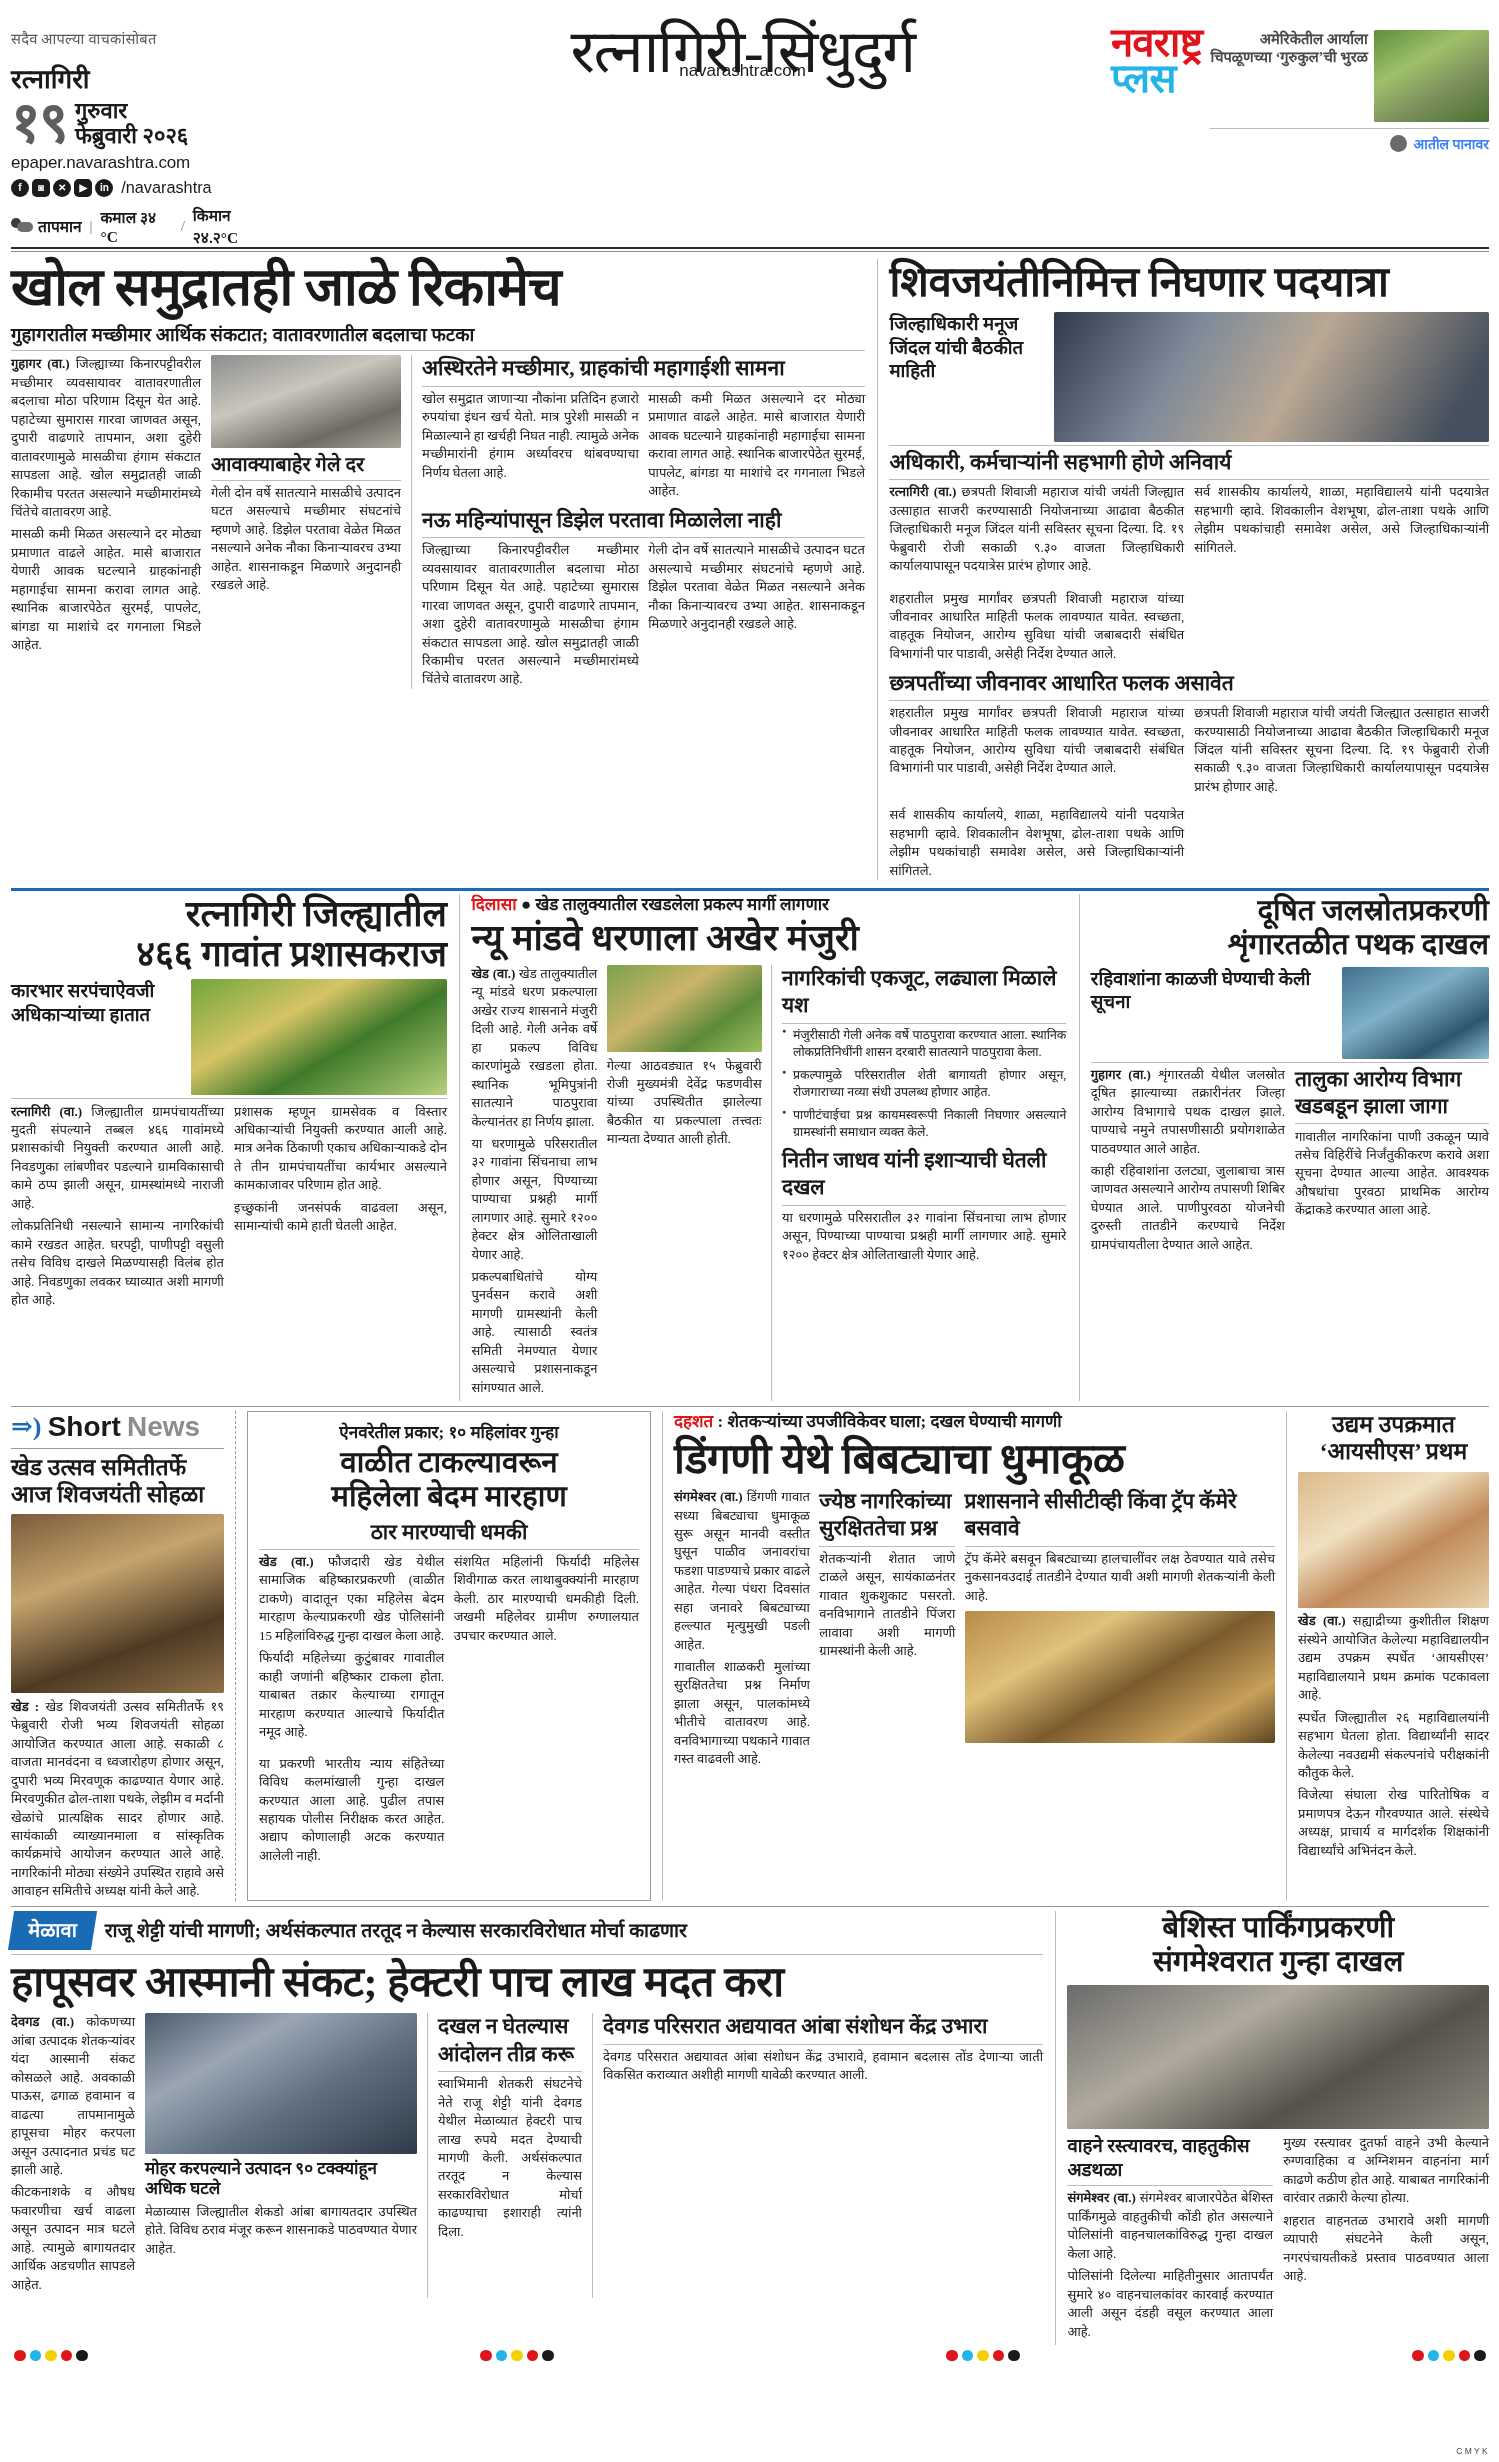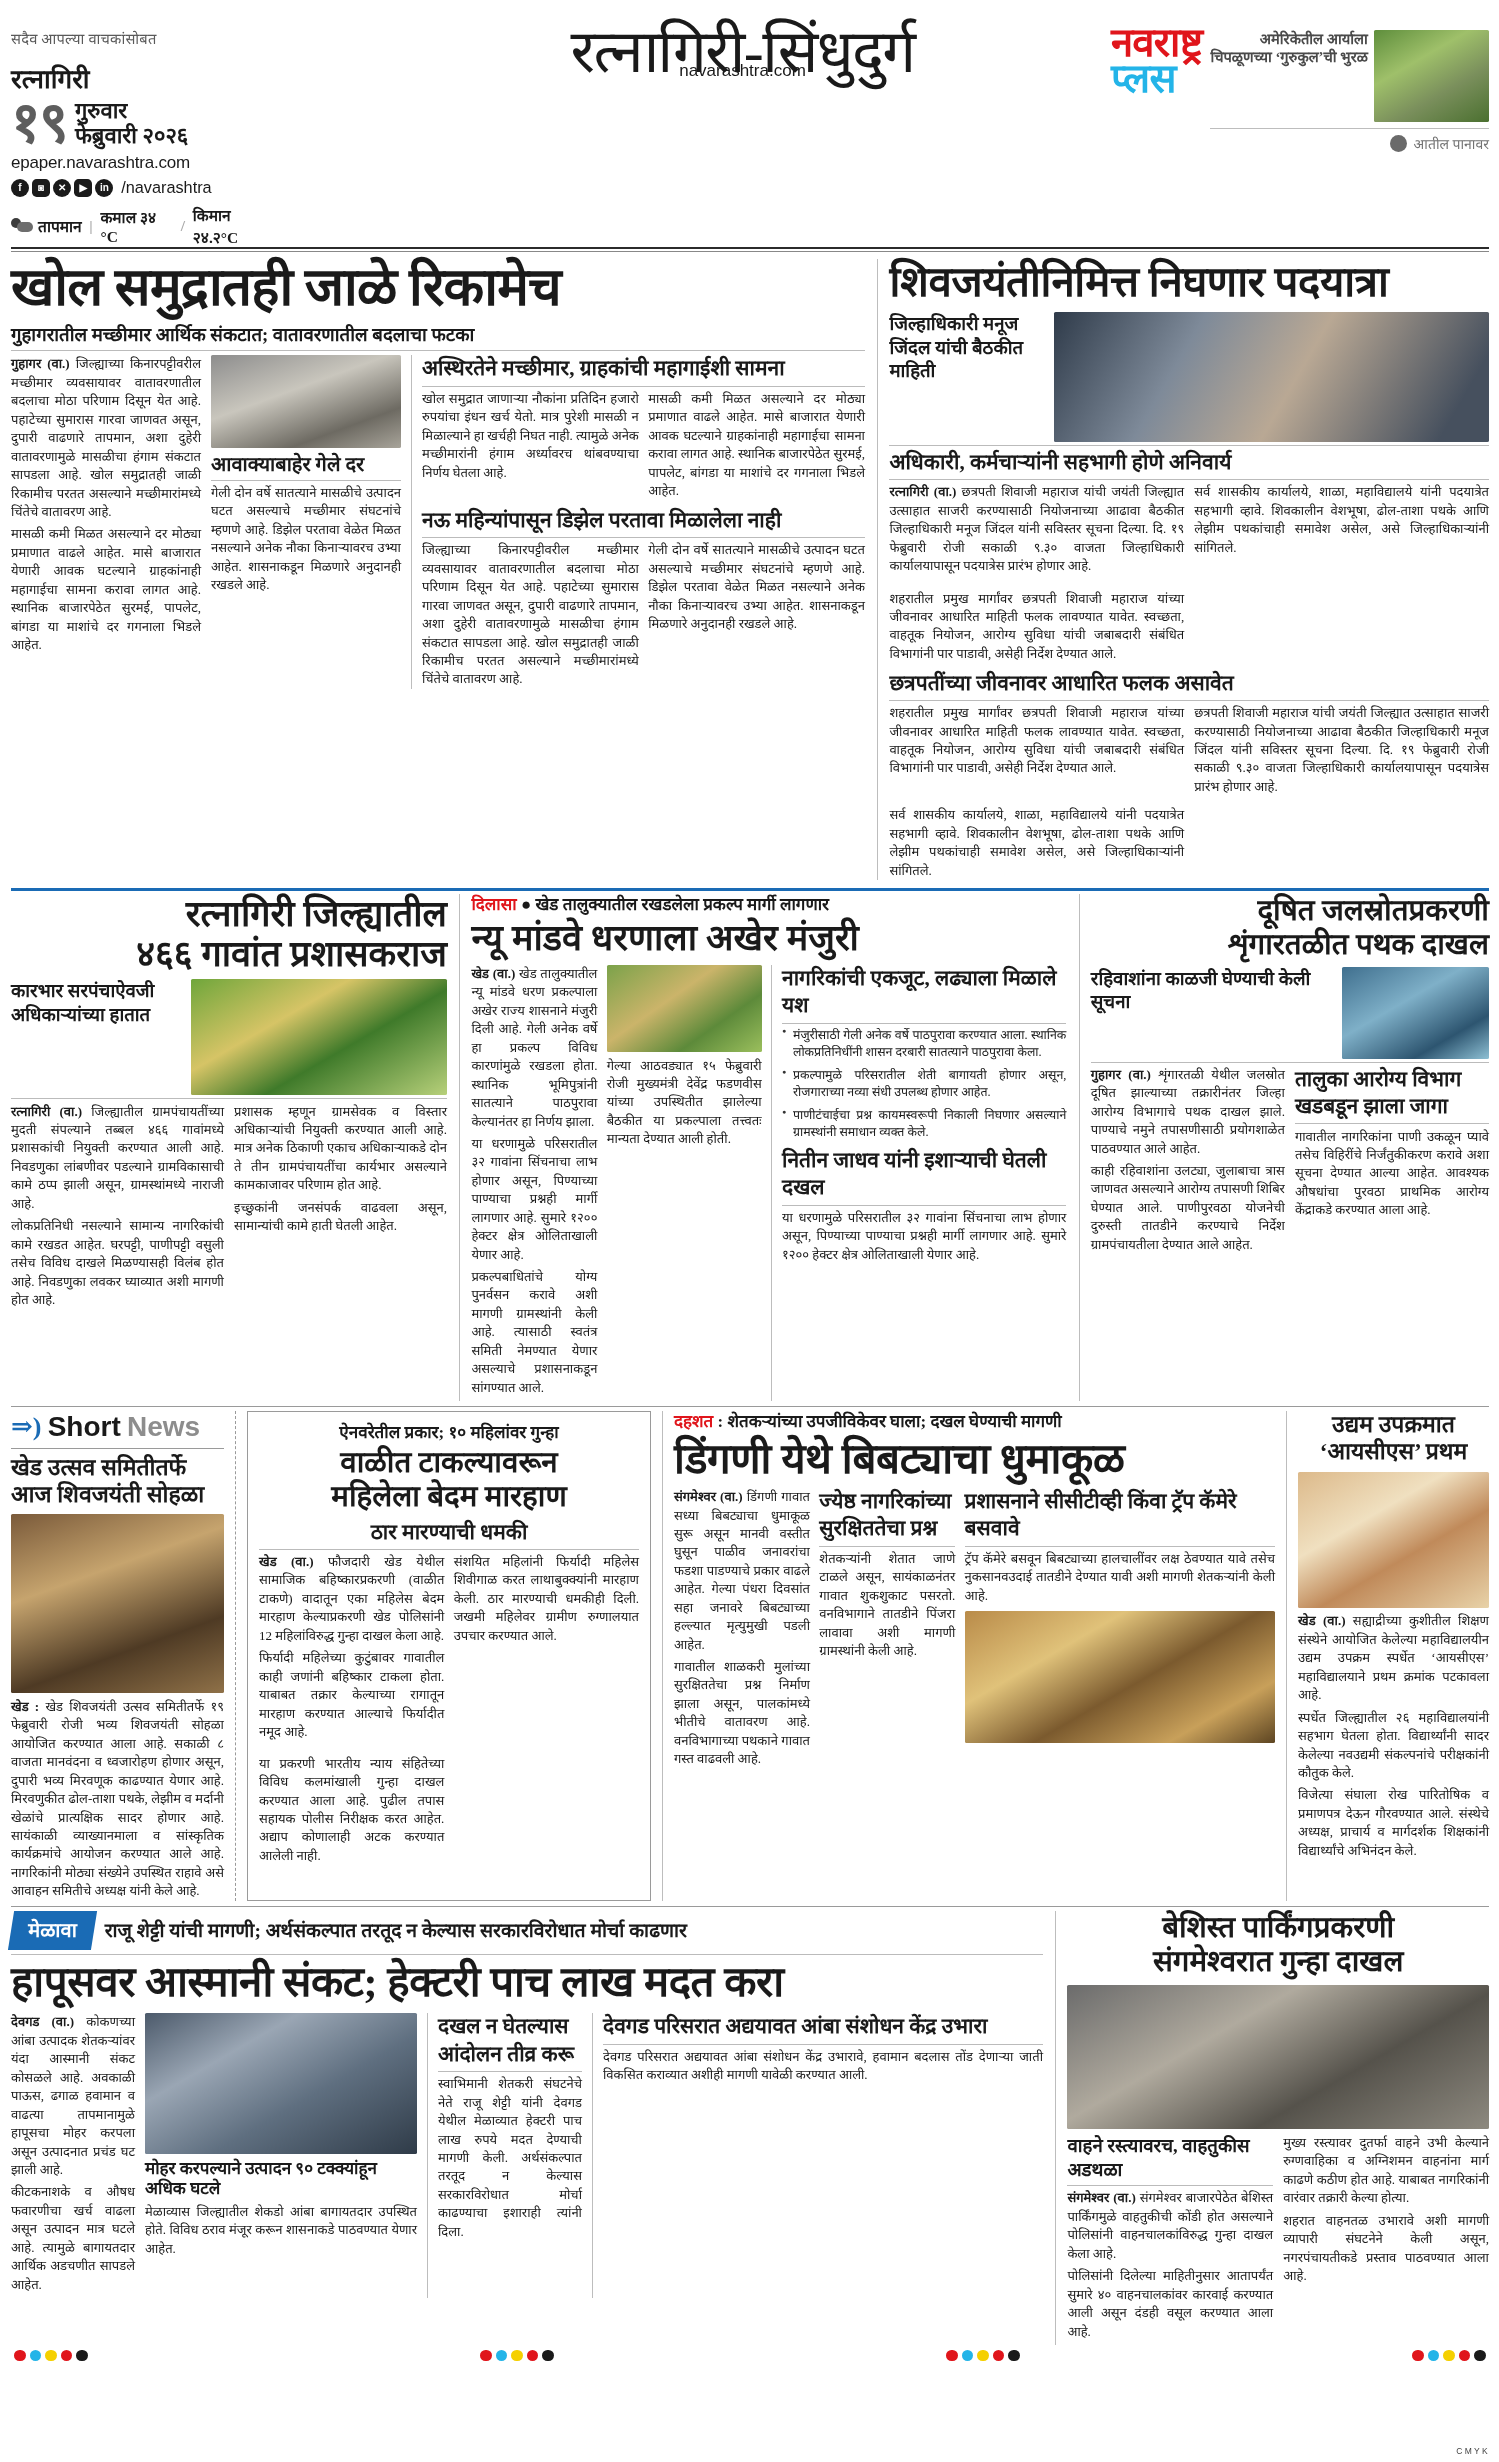--- a/index.html
+++ b/index.html
@@ -42,21 +42,21 @@
   .mh-brand .b2 { font-size: 40px; font-weight: bold; color: #23b4e8; letter-spacing: -0.8px; }
 
   .mh-right { width: 279px; padding-top: 22px; }
   .mh-promo { display: flex; gap: 6.2px; }
   .mh-promo-txt { flex: 1; text-align: right; font-size: 14.7px; font-weight: bold; color: #4a4a4a; line-height: 1.25; }
   .mh-promo-img { width: 115px; height: 92px; border-radius: 7px;
       background: linear-gradient(150deg,#3e8b2e 0%,#6fb84a 35%,#2f6d24 60%,#8fc45e 100%); }
   .mh-promo-foot { display: flex; align-items: center; justify-content: flex-end; gap: 6.2px;
                    margin-top: 6.2px; border-top: 1.6px solid #bdbdbd; padding-top: 4.7px; }
   .mh-promo-foot .dot { width: 17px; height: 17px; border-radius: 50%; background: #6a6a6a; }
-  .mh-promo-foot span { font-size: 14px; font-weight: normal; color: #737373; }
+  .mh-promo-foot span { font-size: 14px; font-weight: bold; color: #3b82f6; }
   .mh-site { text-align: center; font-size: 17px; font-family: "Liberation Sans", sans-serif;
              margin-top: -22px; }
 
   .rule-thick { border-top: 2.3px solid #2b2b2b; margin: 6.2px 0 1.6px; }
   .rule-thin { border-top: 0.8px solid #888; margin: 1.6px 0 7.8px; }
   .rule-grey { border-top: 1.6px solid #9a9a9a; margin: 4.7px 0; }
   .rule-blue { border-top: 3.9px solid #1a6bb5; margin: 7.8px 0 3.1px; }
   .rule-d { border-top: 0.8px solid #bbb; margin: 3.1px 0; }
 
   
@@ -349,21 +349,21 @@
 
     <div class="boxed">
       <div class="kicker" style="text-align:center">ऐनवरेतील प्रकार; १० महिलांवर गुन्हा</div>
       <div class="hl-m" style="text-align:center;margin-top:3.1px">वाळीत टाकल्यावरून</div>
       <div class="hl-m" style="text-align:center">महिलेला बेदम मारहाण</div>
       <div class="sub-b" style="text-align:center;margin-top:4.7px">ठार मारण्याची धमकी</div>
       <div class="rule-d"></div>
       <div class="cols3" style="gap:9.3px">
         <div class="body-t">
           <p><b>खेड (वा.)</b>
-             <span>फौजदारी खेड येथील सामाजिक बहिष्कारप्रकरणी (वाळीत टाकणे) वादातून एका महिलेस बेदम मारहाण केल्याप्रकरणी खेड पोलिसांनी 12 महिलांविरुद्ध गुन्हा दाखल केला आहे.</span></p>
+             <span>फौजदारी खेड येथील सामाजिक बहिष्कारप्रकरणी (वाळीत टाकणे) वादातून एका महिलेस बेदम मारहाण केल्याप्रकरणी खेड पोलिसांनी 15 महिलांविरुद्ध गुन्हा दाखल केला आहे.</span></p>
           <p>फिर्यादी महिलेच्या कुटुंबावर गावातील काही जणांनी बहिष्कार टाकला होता. याबाबत तक्रार केल्याच्या रागातून मारहाण करण्यात आल्याचे फिर्यादीत नमूद आहे.</p>
         </div>
         <div class="body-t">संशयित महिलांनी फिर्यादी महिलेस शिवीगाळ करत लाथाबुक्क्यांनी मारहाण केली. ठार मारण्याची धमकीही दिली. जखमी महिलेवर ग्रामीण रुग्णालयात उपचार करण्यात आले.</div>
         <div class="body-t">या प्रकरणी भारतीय न्याय संहितेच्या विविध कलमांखाली गुन्हा दाखल करण्यात आला आहे. पुढील तपास सहायक पोलीस निरीक्षक करत आहेत. अद्याप कोणालाही अटक करण्यात आलेली नाही.</div>
       </div>
     </div>
 
     <div class="colbar">
       <div class="kicker">
         <span class="red">दहशत</span>

